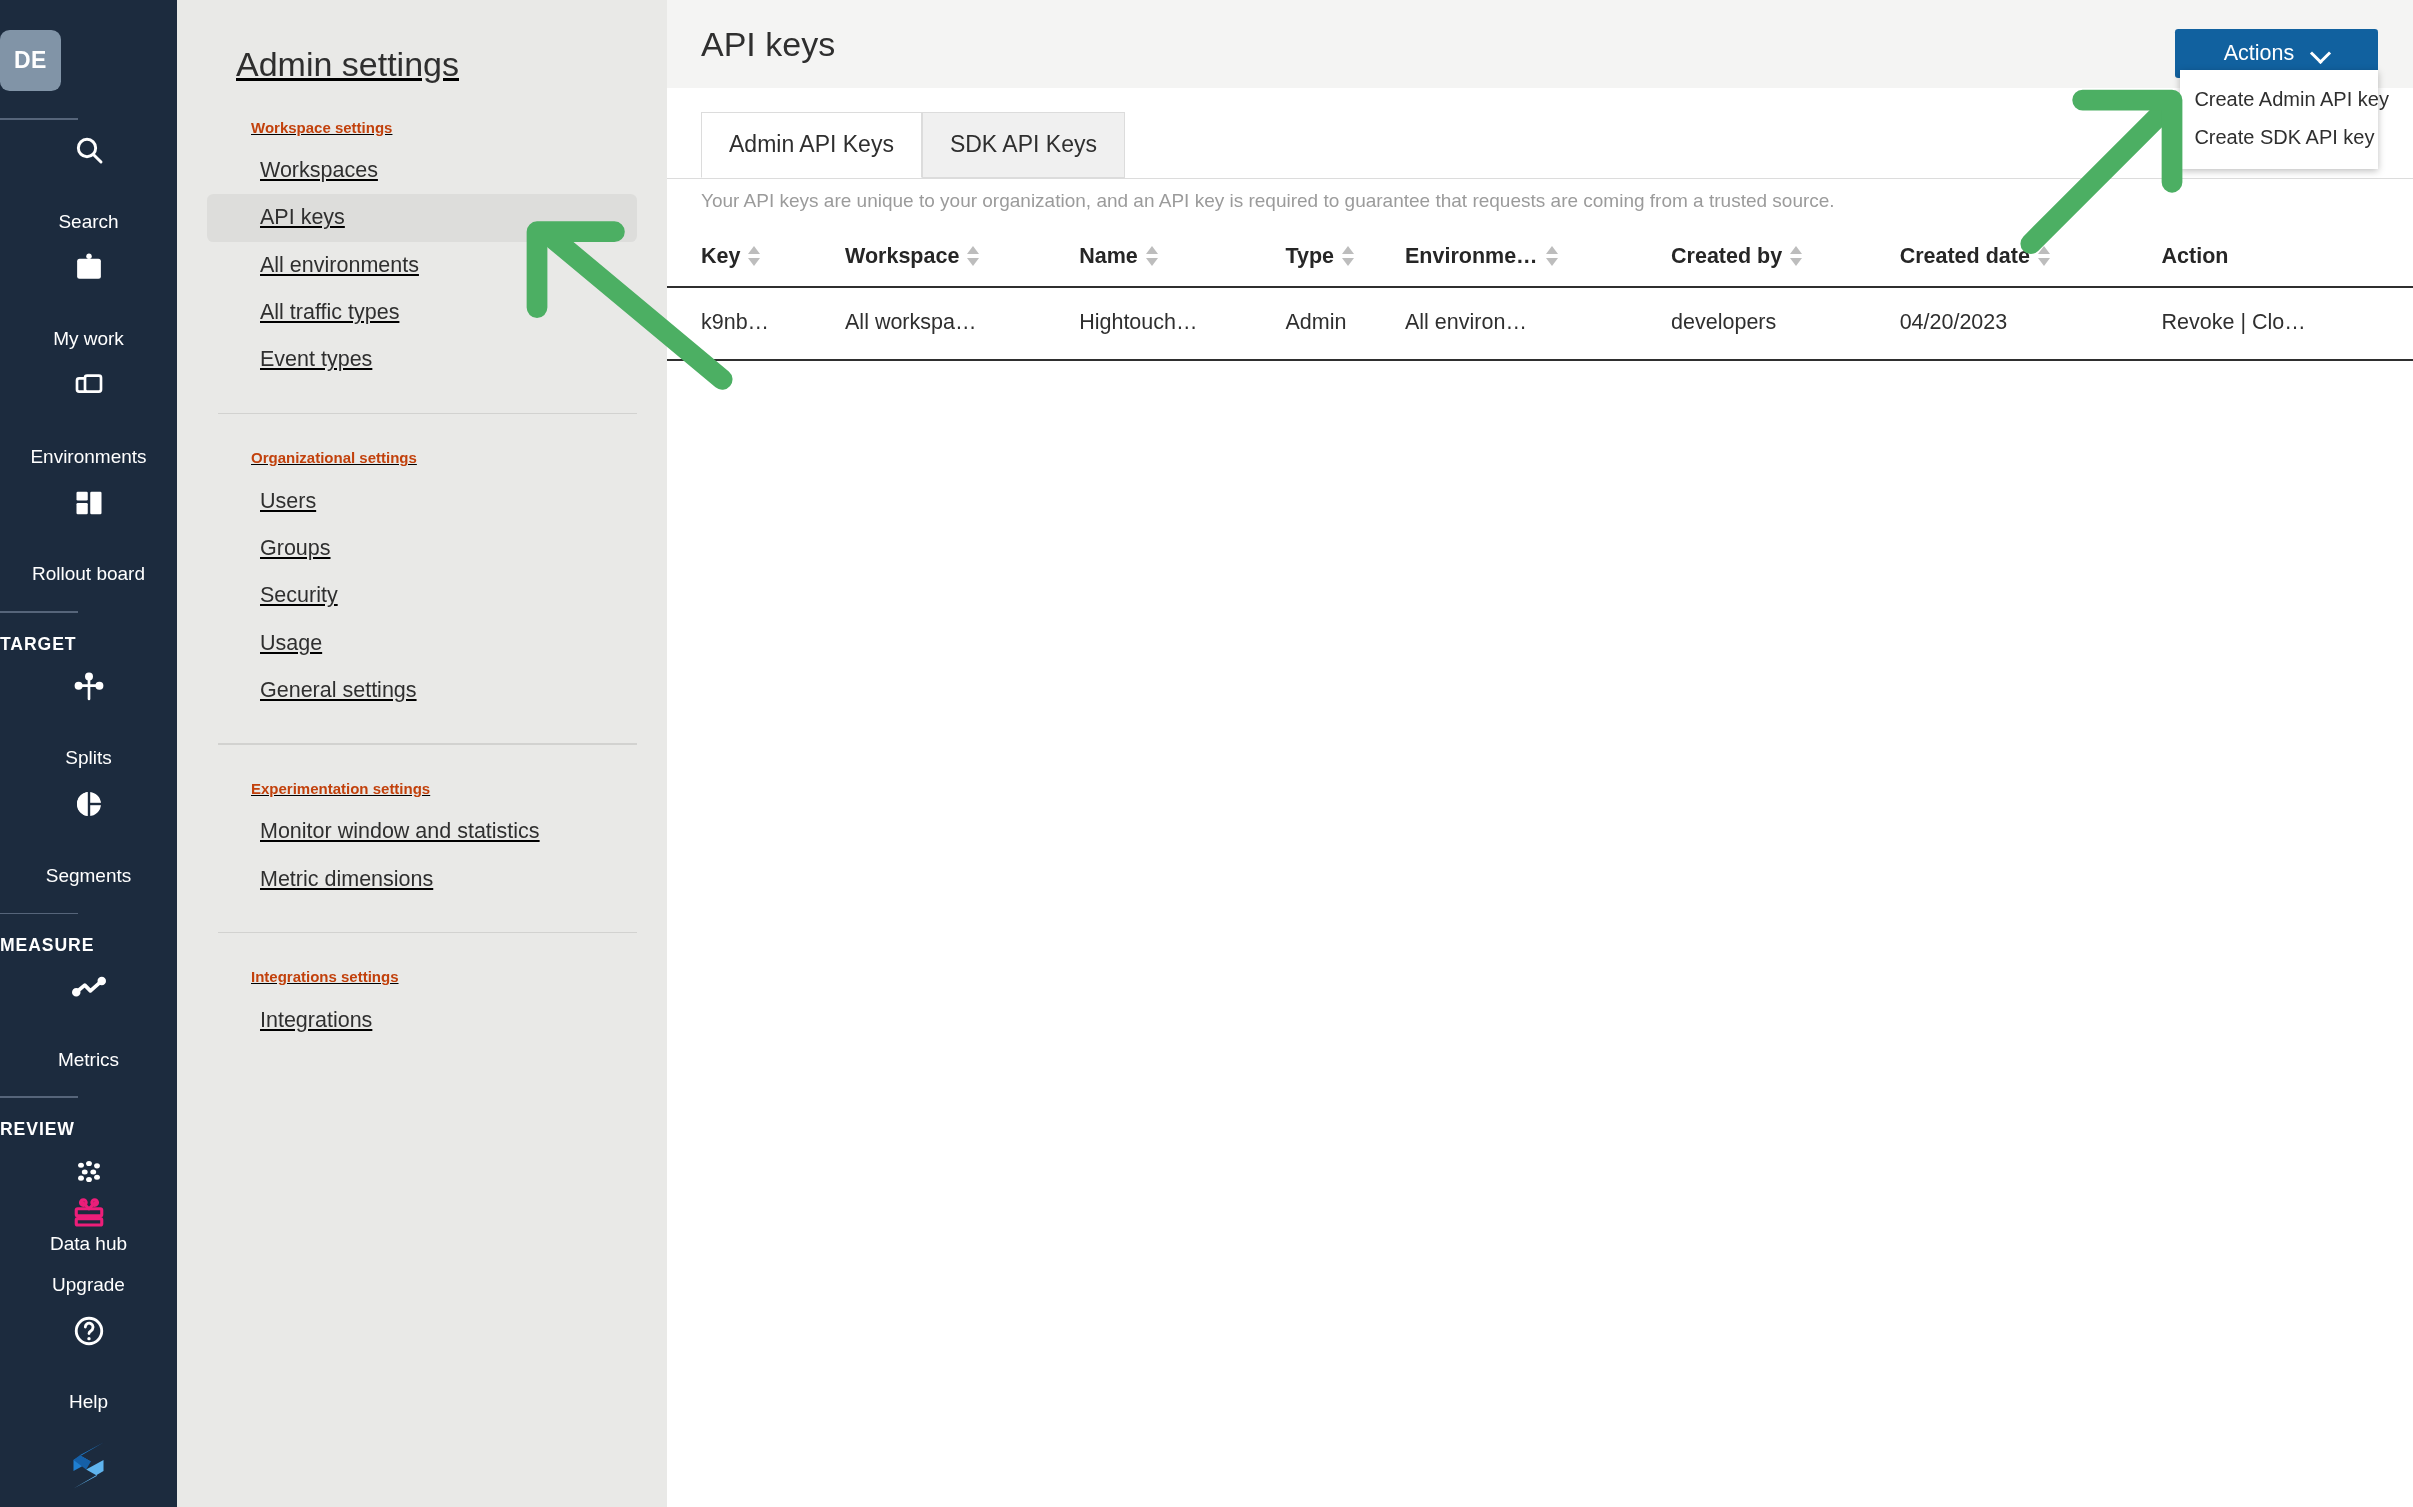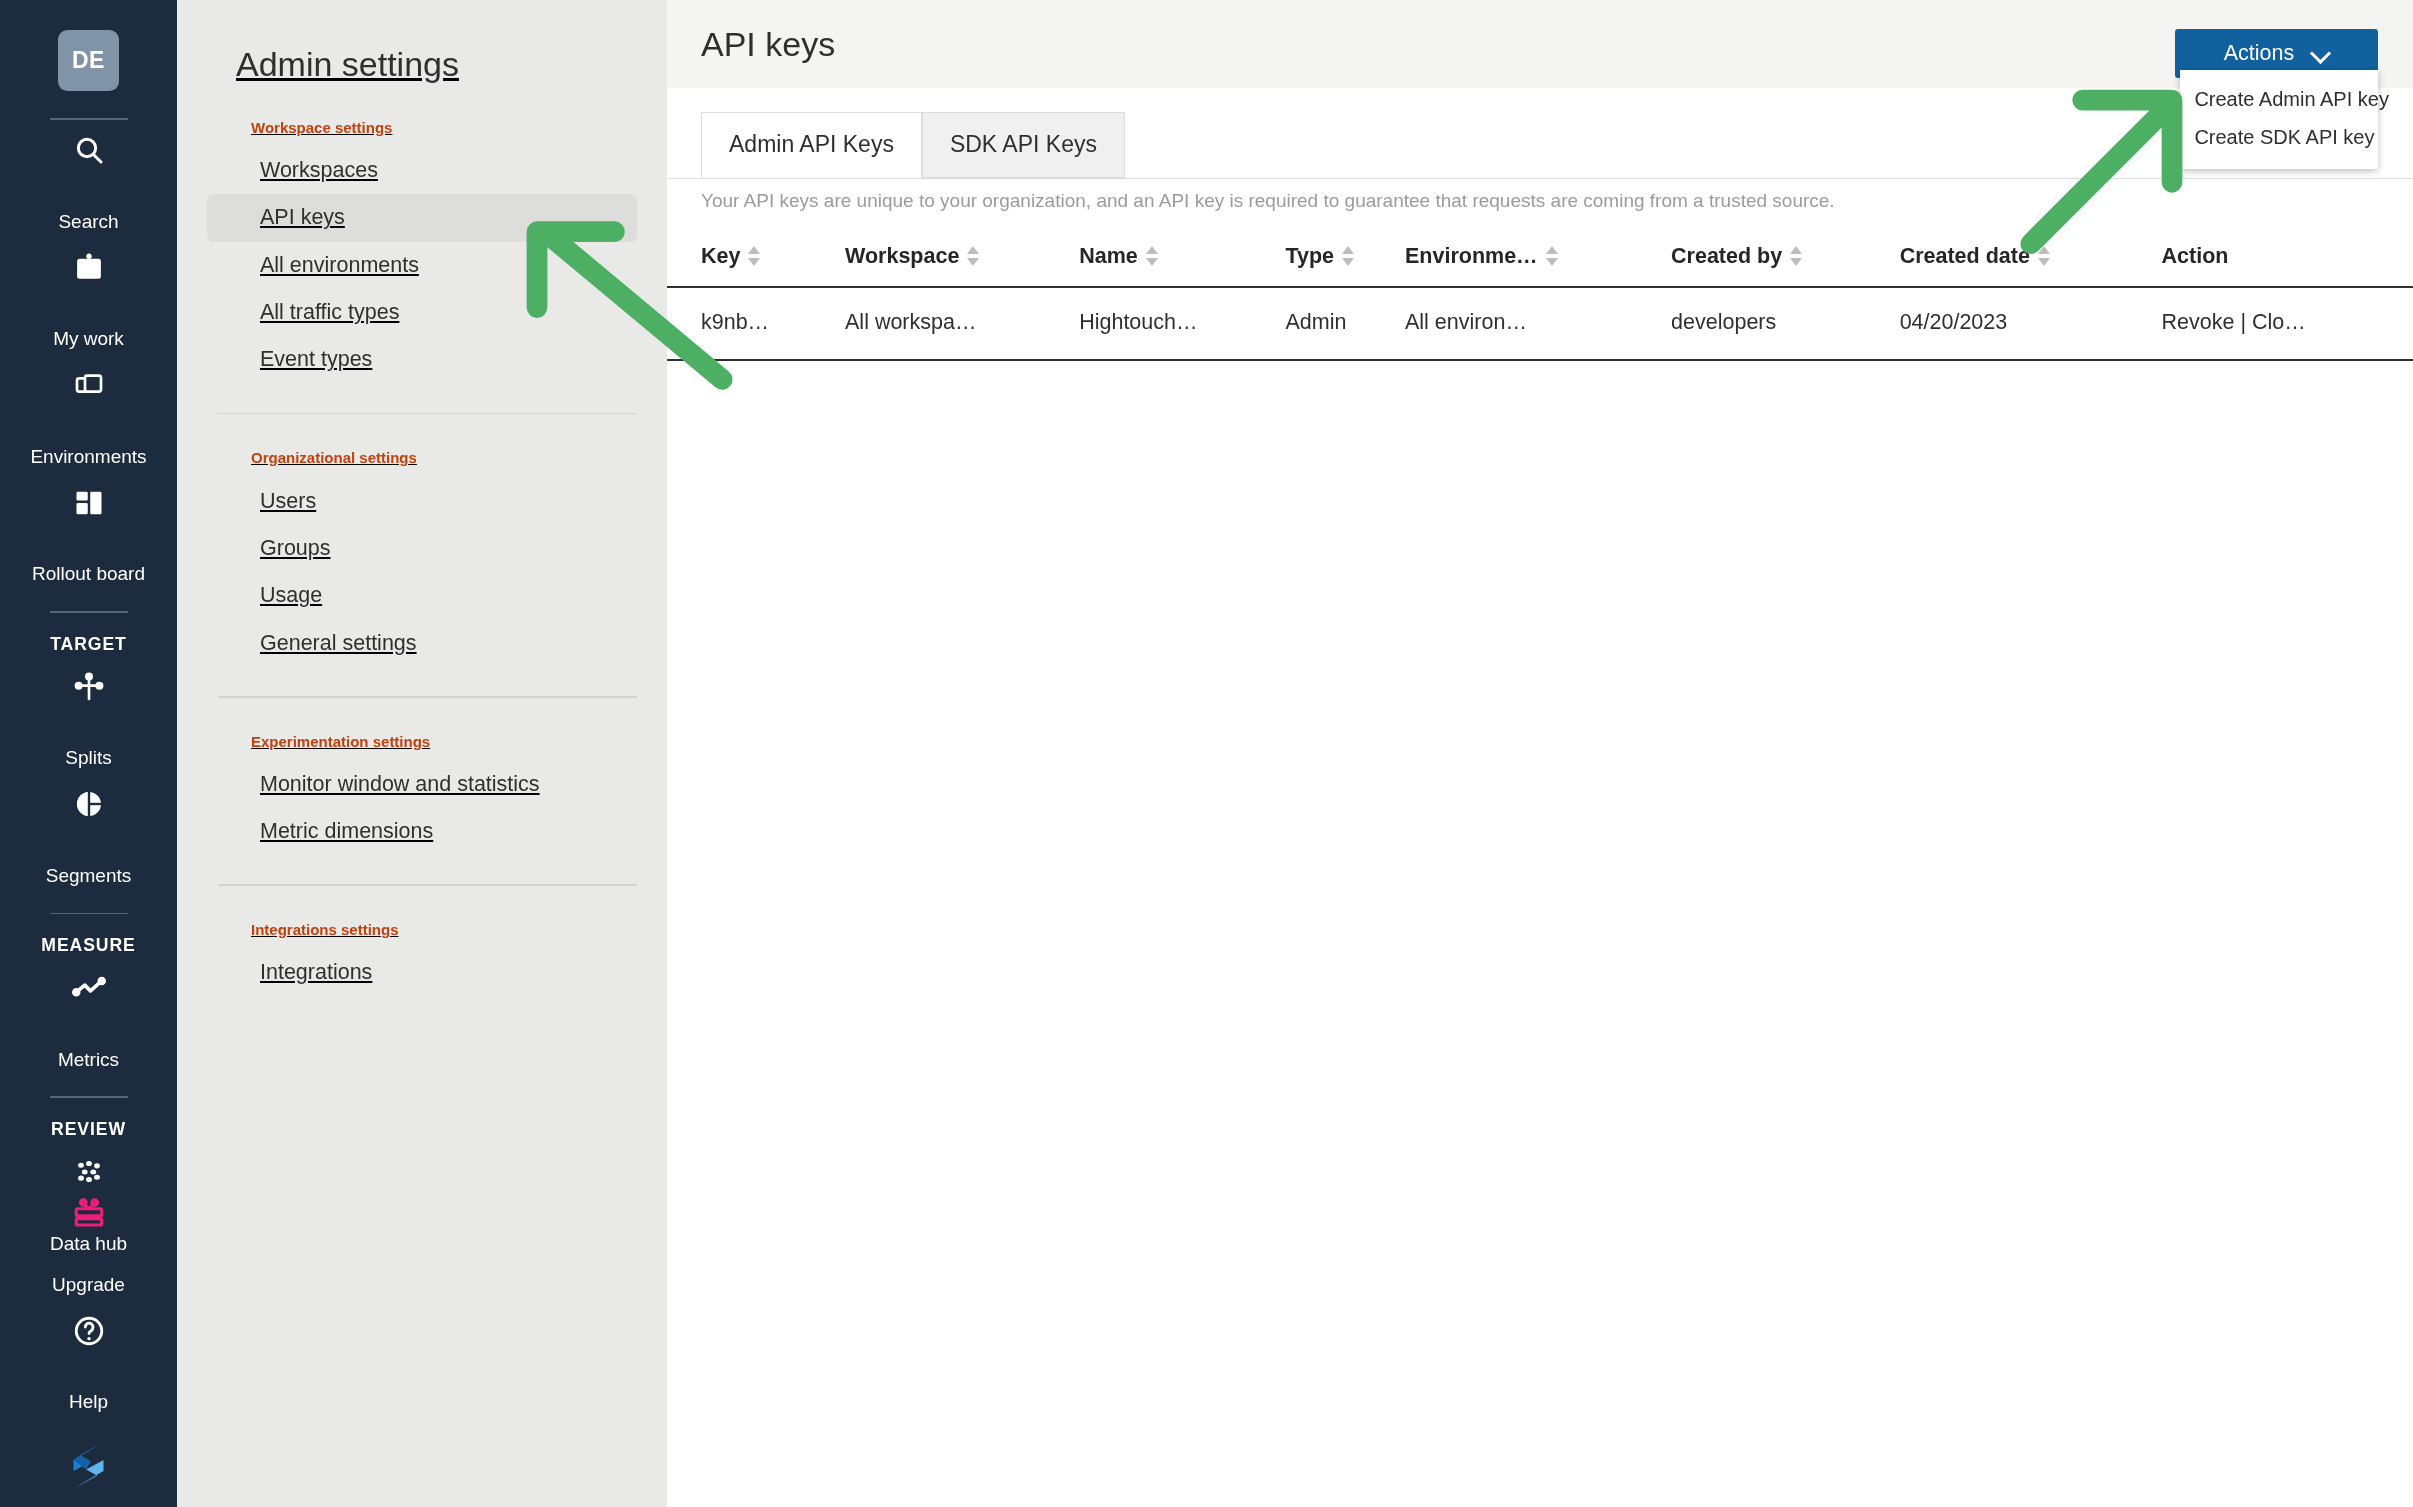--- a/index.html
+++ b/index.html
@@ -9,21 +9,21 @@
     font-family: "Liberation Sans", sans-serif;
     overflow: hidden;
   }
   .app { position: relative; width: 2413px; height: 1508px; display: flex; }
 
   
   .nav-rail {
     width: 177px; height: 1508px;
     background: #1c2b3e;
     flex: 0 0 177px;
-    display: flex; flex-direction: column; align-items: center;
+    display: flex; flex-direction: column; 
     padding-top: 30px;
     position: relative;
   }
   .avatar {
     width: 61px; height: 61px; border-radius: 9.6px;
     background: #8194a7; color: #ffffff;
     display: flex; align-items: center; justify-content: center;
     font-size: 23px; font-weight: bold; letter-spacing: 0.4px;
   }
   .rail-divider { width: 78px; height: 1.6px; background: #56657a; margin: 27px 0 0 0; }
@@ -278,20 +278,21 @@
         <div class="set-item">Event types</div>
       </div>
       <div class="group-sep"></div>
     </div>
 
     <div class="group">
       <div class="group-title">Organizational settings</div>
       <div class="group-items">
         <div class="set-item">Users</div>
         <div class="set-item">Groups</div>
+        <div class="set-item">Security</div>
         <div class="set-item">Usage</div>
         <div class="set-item">General settings</div>
       </div>
       <div class="group-sep"></div>
     </div>
 
     <div class="group">
       <div class="group-title">Experimentation settings</div>
       <div class="group-items">
         <div class="set-item">Monitor window and statistics</div>

